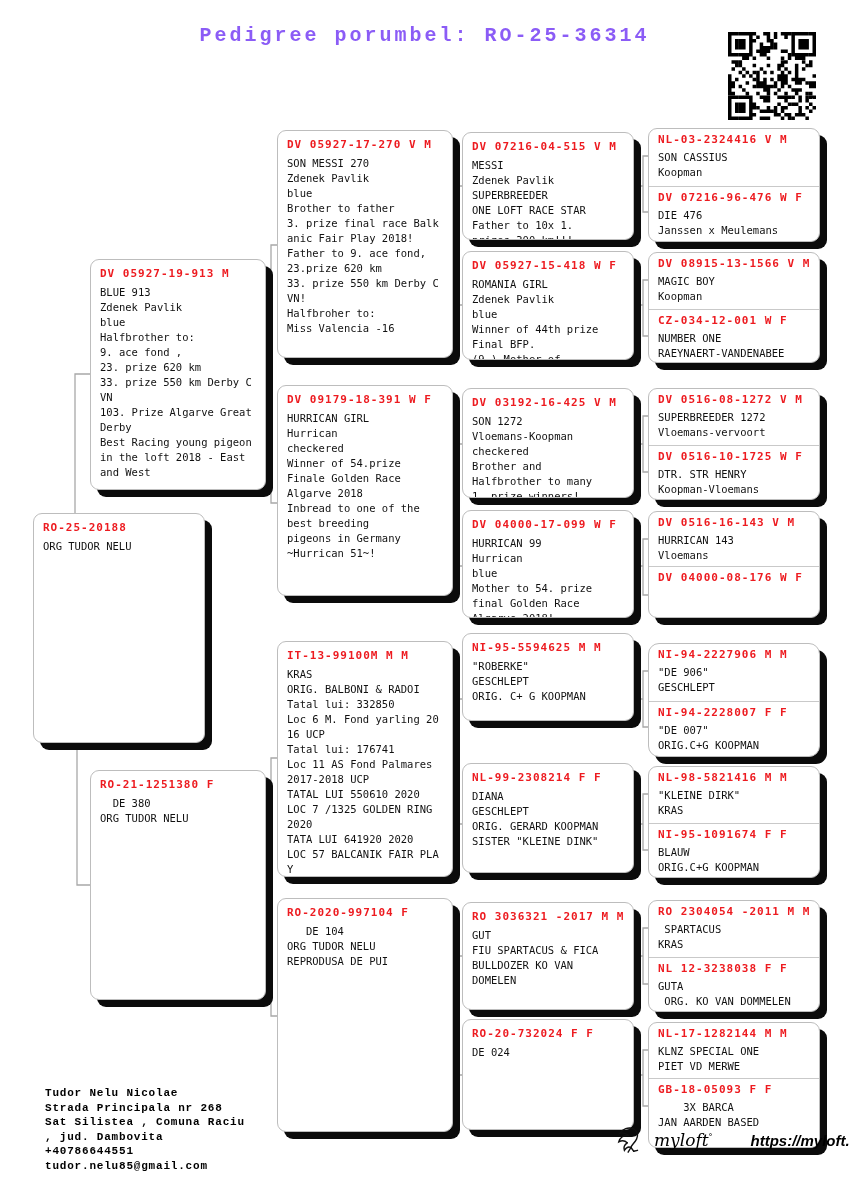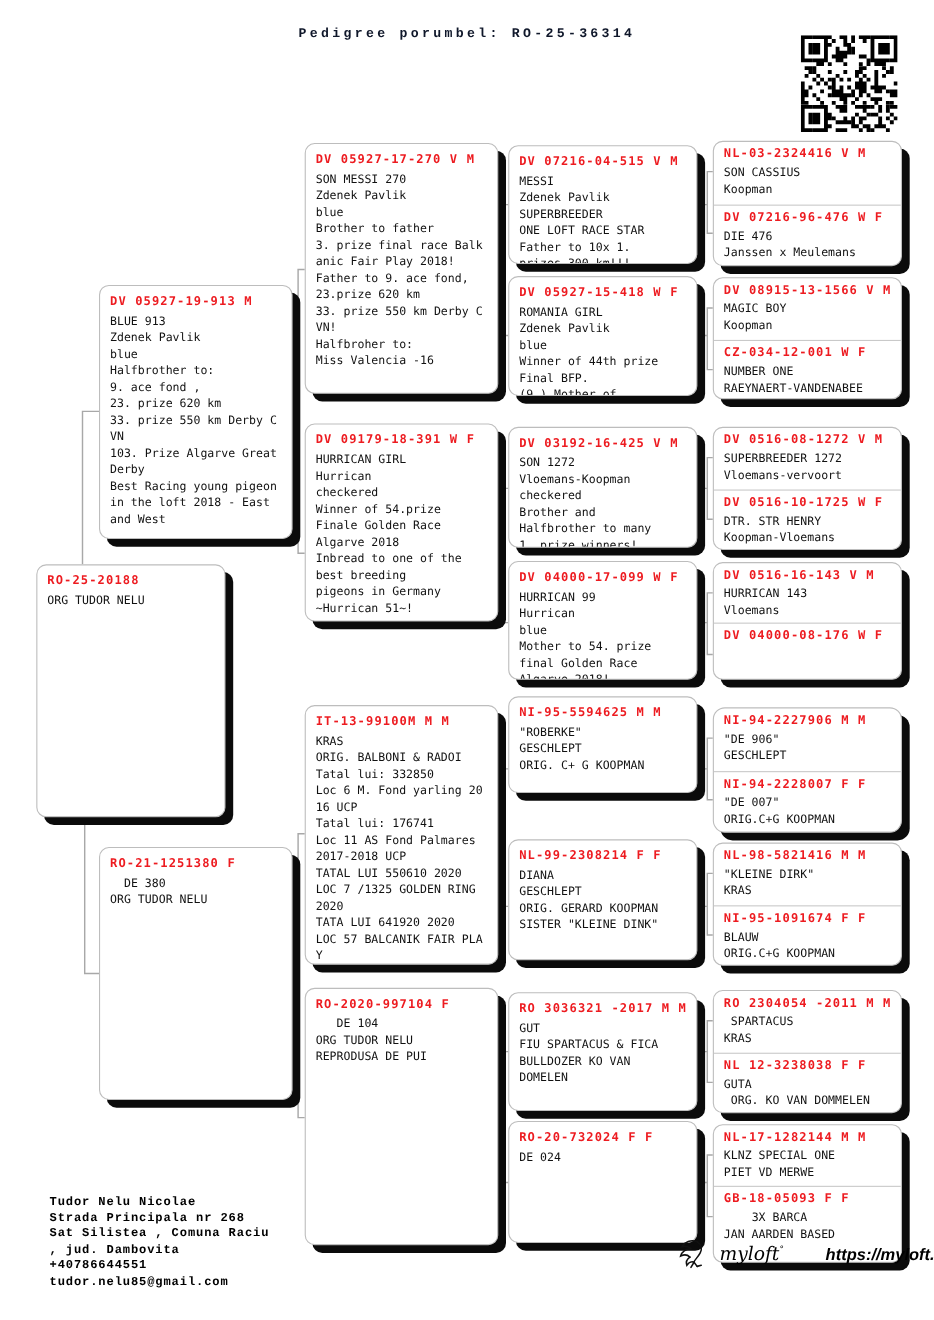--- a/index.html
+++ b/index.html
@@ -1,21 +1,21 @@
 <!DOCTYPE html>
 <html style="--red: #ed1b20;"><head>
 <meta charset="utf-8">
 <style>
   :root{ --red:#ed1b20; --wire:#a8a8a8; --border:#bdbdbd; }
   html,body{margin:0;padding:0;background:#ffffff;}
   .page{position:relative;width:849px;height:1200px;background:#fff;overflow:hidden;
         font-family:"DejaVu Sans Mono",monospace;color:#111;}
   .title{position:absolute;top:24px;left:0;width:100%;text-align:center;
-         font-family:"Liberation Mono",monospace;font-weight:bold;font-size:12px;
-         letter-spacing:3px;color:#0f172a;}
+         font-family:"Liberation Mono",monospace;font-weight:bold;font-size:20px;
+         letter-spacing:3px;color:#8b5cf6;}
   .qr{position:absolute;left:728px;top:32px;width:88px;height:88px;}
   .wires{position:absolute;left:0;top:0;}
   .box{position:absolute;background:#fff;border:1px solid var(--border);border-radius:9px;
        box-shadow:7px 7px 0 #0b0b0b;padding:7px 9px;box-sizing:border-box;overflow:hidden;}
   .ring{color:var(--red);font-weight:bold;font-size:11px;letter-spacing:1px;
         margin-bottom:5px;white-space:nowrap;}
   .bd{font-size:10.5px;line-height:15px;white-space:pre-wrap;color:#111;}
   .card{padding:0;}
   .entry{padding:4px 9px 3px;box-sizing:border-box;}
   .entry + .entry{border-top:1px solid #c9c9c9;}
@@ -94,21 +94,21 @@
 Brother to father
 3. prize final race Balk
 anic Fair Play 2018!
 Father to 9. ace fond,
 23.prize 620 km
 33. prize 550 km Derby C
 VN!
 Halfbroher to:
 Miss Valencia -16</div>
       </div>
-      <div class="box" style="left: 277px; top: 385px; width: 176px; height: 180px;">
+      <div class="box" style="left: 277px; top: 385px; width: 176px; height: 211px;">
         <div class="ring">DV 09179-18-391 W F</div>
         <div class="bd">HURRICAN GIRL
 Hurrican
 checkered
 Winner of 54.prize
 Finale Golden Race
 Algarve 2018
 Inbread to one of the
 best breeding
 pigeons in Germany

